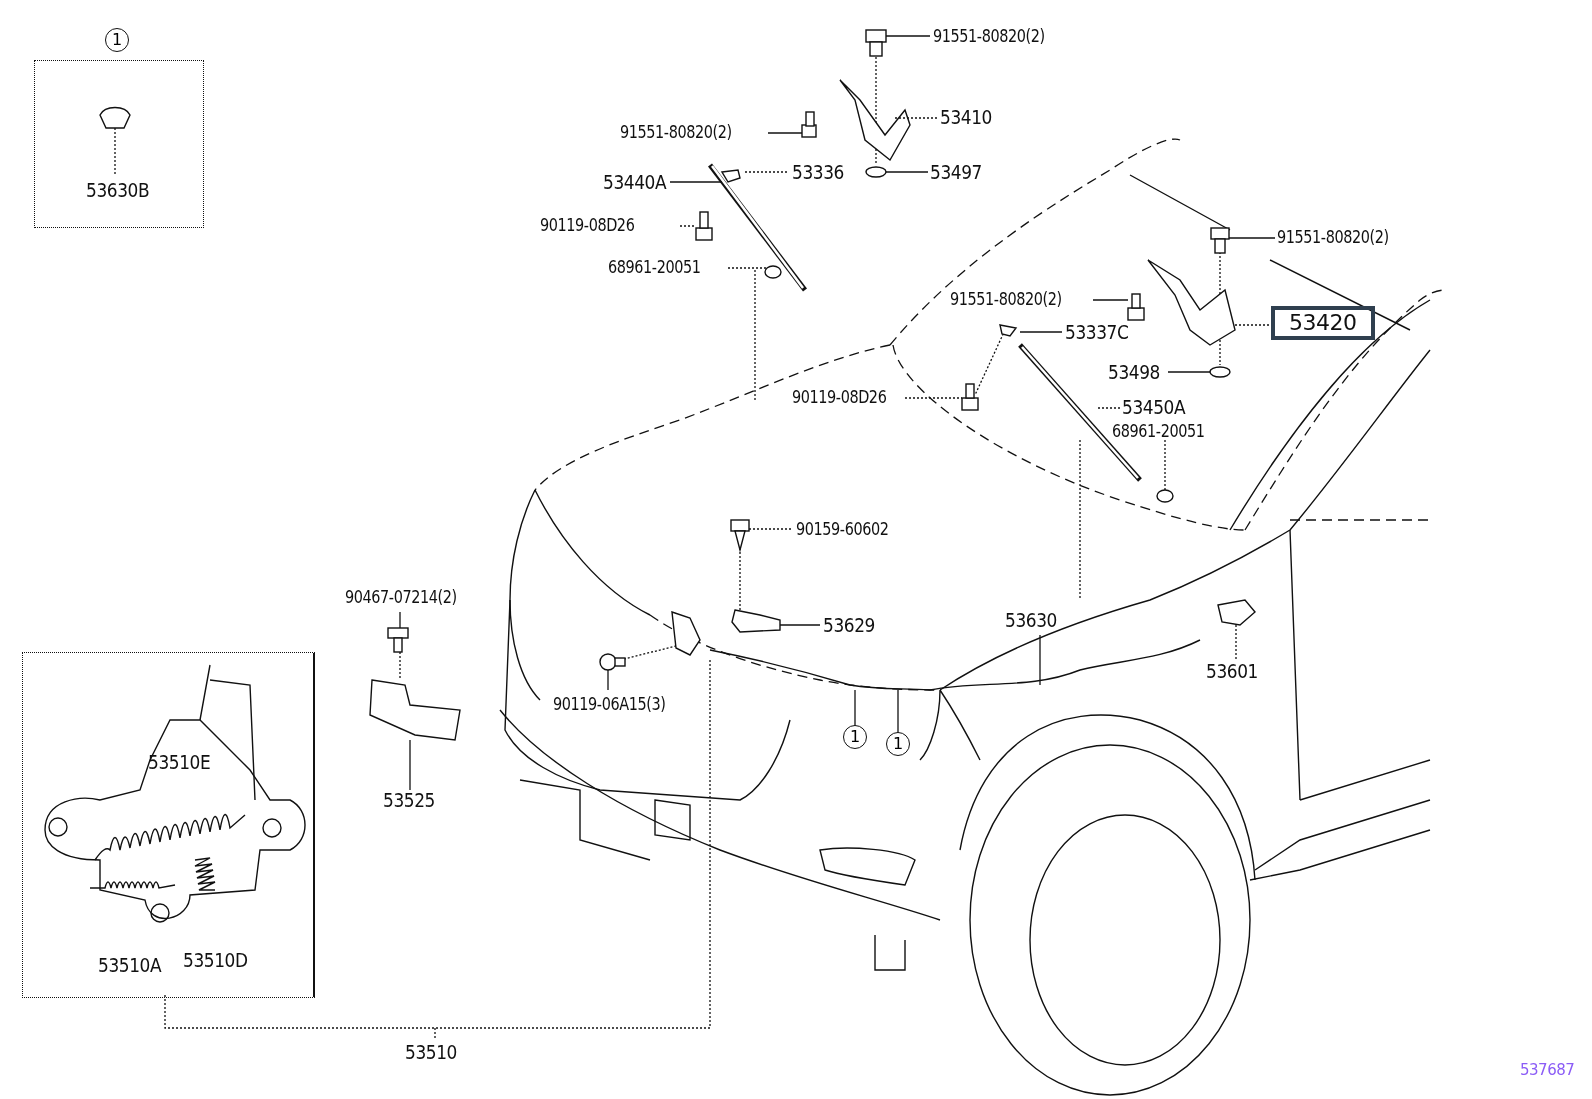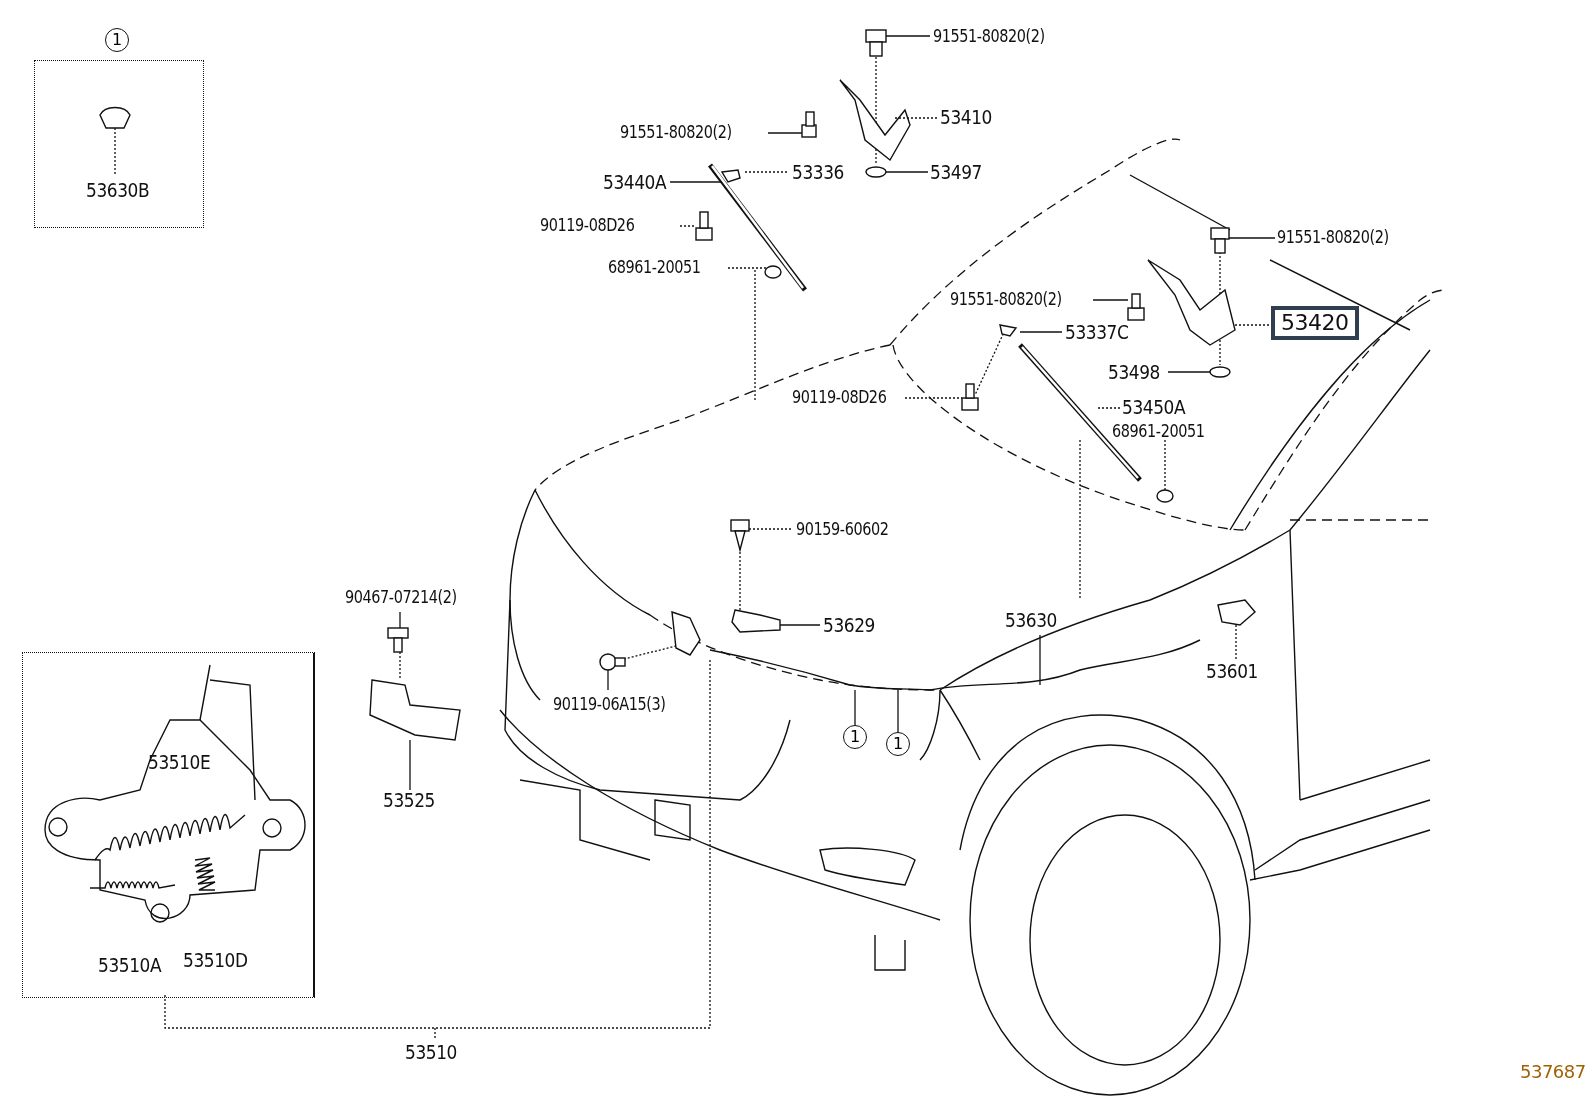--- a/index.html
+++ b/index.html
@@ -1,21 +1,21 @@
 <!DOCTYPE html>
 <html><head>
 <meta charset="utf-8">
 <style>
   html, body { margin:0; padding:0; background:#ffffff; }
   body { width:1592px; height:1099px; position:relative; overflow:hidden; font-family:"DejaVu Sans Condensed","DejaVu Sans",sans-serif; }
   #diagram { position:absolute; left:0; top:0; width:1592px; height:1099px; }
   .lbl { position:absolute; font-family:"DejaVu Sans", sans-serif; font-size:20px; color:#111; white-space:nowrap; letter-spacing:-0.5px; transform:scaleX(0.85); transform-origin:left center; line-height:1; }
   .lbl.sm { font-size:17px; }
-  .lbl.hl { border:4px solid #2f3f4f; padding:2px 6px; transform:none; font-size:22px; }
-  .lbl.ref { font-size:18px; transform:none; color:#a16207; }
+  .lbl.hl { border:4px solid #2f3f4f; padding:2px 14px; transform:none; font-size:22px; }
+  .lbl.ref { font-size:15px; transform:none; color:#8b5cf6; }
   .circ { position:absolute; width:22px; height:22px; border:1.5px solid #111; border-radius:50%; font-size:16px; text-align:center; line-height:22px; font-family:"DejaVu Sans",sans-serif; background:#fff; }
   .box { position:absolute; border:1.5px dotted #111; }
   svg .s { stroke:#111; fill:none; stroke-width:1.4; }
   svg .d { stroke:#111; fill:none; stroke-width:1.3; stroke-dasharray:10 6; }
   svg .dot { stroke:#111; fill:none; stroke-width:1.3; stroke-dasharray:2 2; }
   svg .ld { stroke:#111; stroke-width:1.3; }
   svg .part { stroke:#111; fill:#fff; stroke-width:1.4; }
 </style>
 </head>
 <body>

